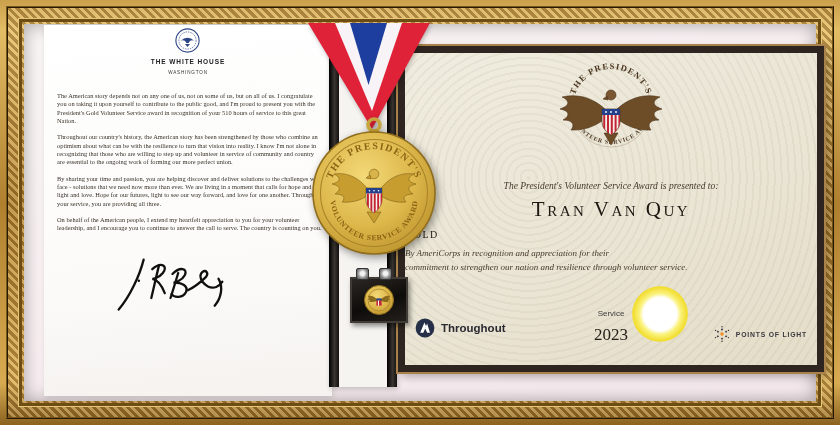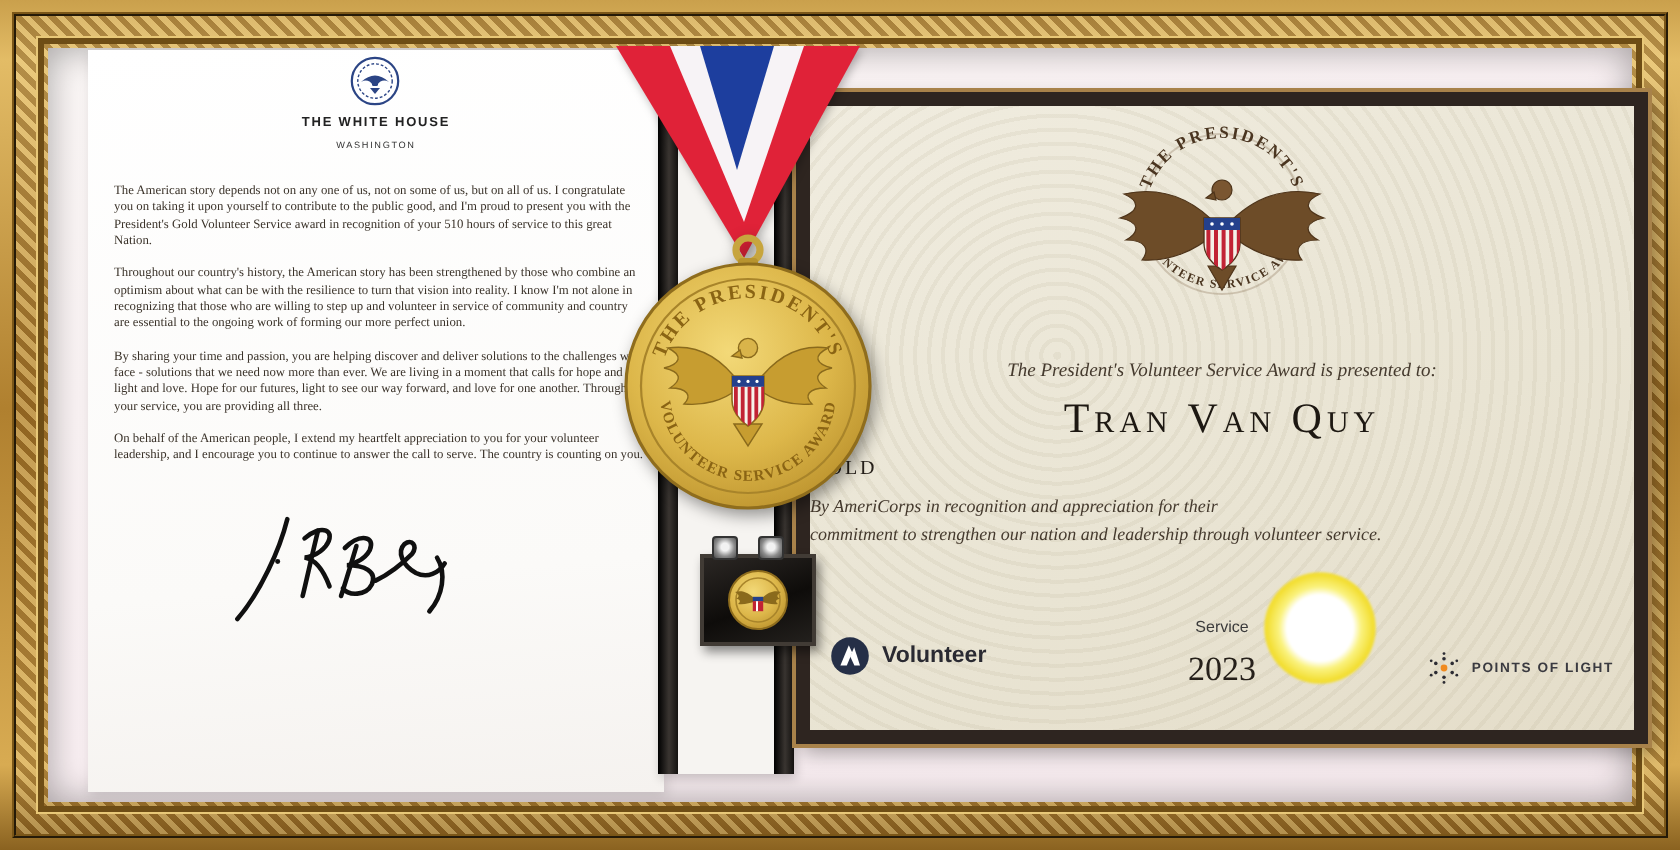--- a/index.html
+++ b/index.html
@@ -155,32 +155,32 @@
           <rect x="74.8" y="56" width="2" height="22" fill="#c22335"></rect>
           <rect x="78.6" y="56" width="2" height="22" fill="#c22335"></rect>
           <rect x="82.4" y="56" width="2" height="22" fill="#c22335"></rect>
         </g>
       </svg>
       <div class="presented">The President's Volunteer Service Award is presented to:</div>
       <div class="recipient">Tran Van Quy</div>
       <div class="level">GOLD</div>
       <div class="byline">
         <div>By AmeriCorps in recognition and appreciation for their</div>
-        <div>commitment to strengthen our nation and leadership through volunteer service.</div>
+        <div>commitment to strengthen our nation and resilience through volunteer service.</div>
       </div>
       <div class="year">2023</div>
       <div class="awarded">Service</div>
       <div class="gold-seal"></div>
       <div class="americorps">
         <svg width="20" height="20" viewBox="0 0 20 20">
           <circle cx="10" cy="10" r="9.4" fill="#252f47"></circle>
           <path d="M5.2,14.8 L9.4,4.6 L11.1,8.2 L8.4,14.8 Z" fill="#fff"></path>
           <path d="M10.1,10.2 L12.1,5.6 L15.0,14.8 L12.2,14.8 Z" fill="#fff"></path>
         </svg>
-        <span class="ac-label">Volunteer</span>
+        <span class="ac-label">Throughout</span>
       </div>
       <div class="pol">
         <svg width="18" height="18" viewBox="0 0 18 18">
           <circle cx="9" cy="9" r="1.7" fill="#f08a1e"></circle>
           <g fill="#2b2b33">
             <circle cx="9" cy="4.4" r=".9"></circle>
               <circle cx="9" cy="1.8" r=".7"></circle>
             <circle cx="9" cy="13.6" r=".9"></circle>
               <circle cx="9" cy="16.2" r=".7"></circle>
             <circle cx="4.9" cy="6.7" r=".9"></circle>

